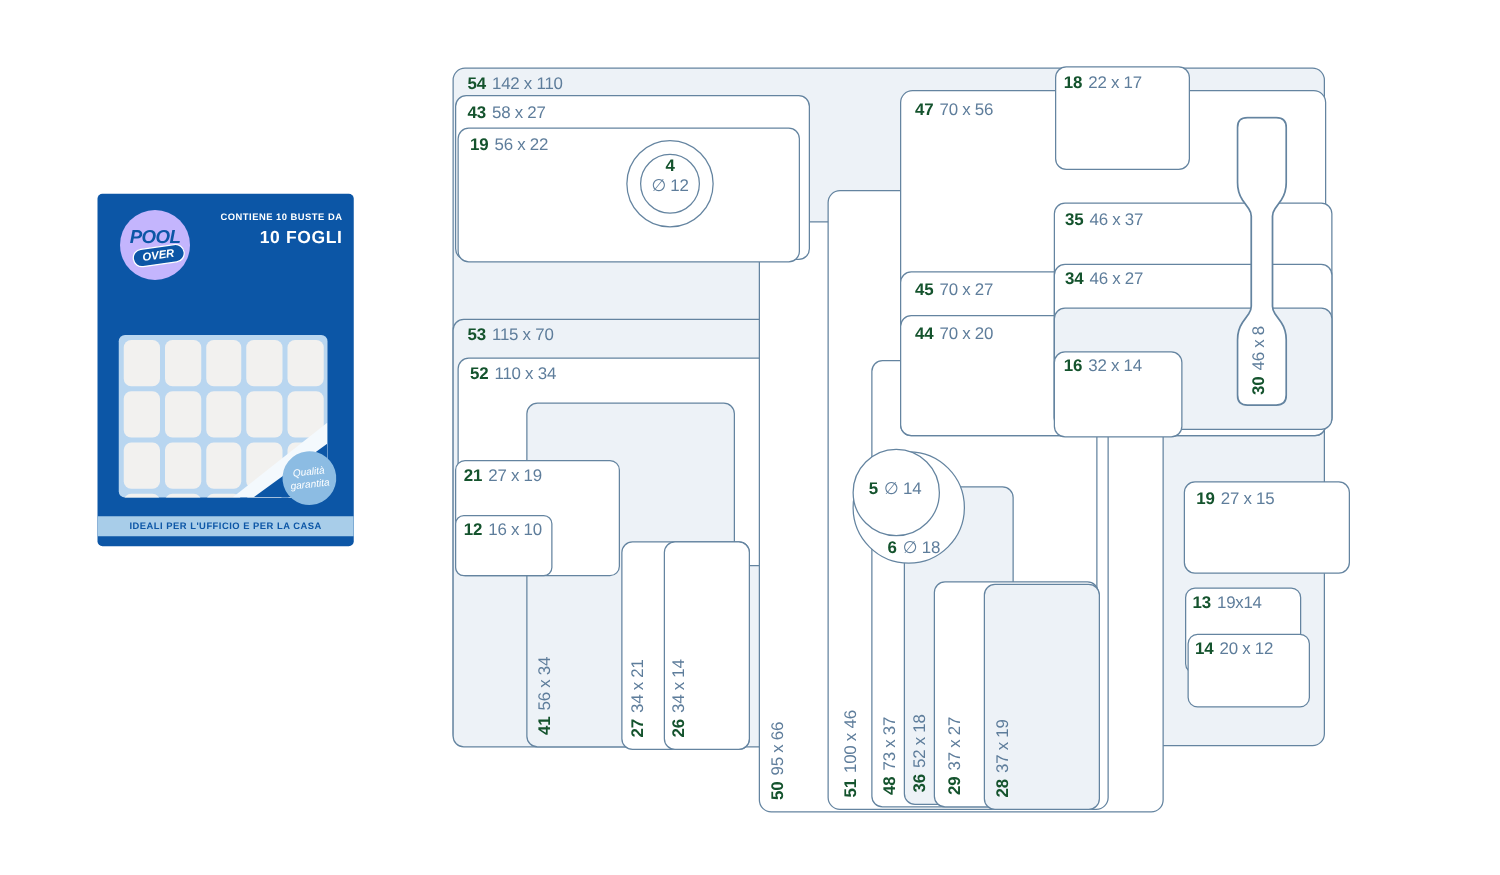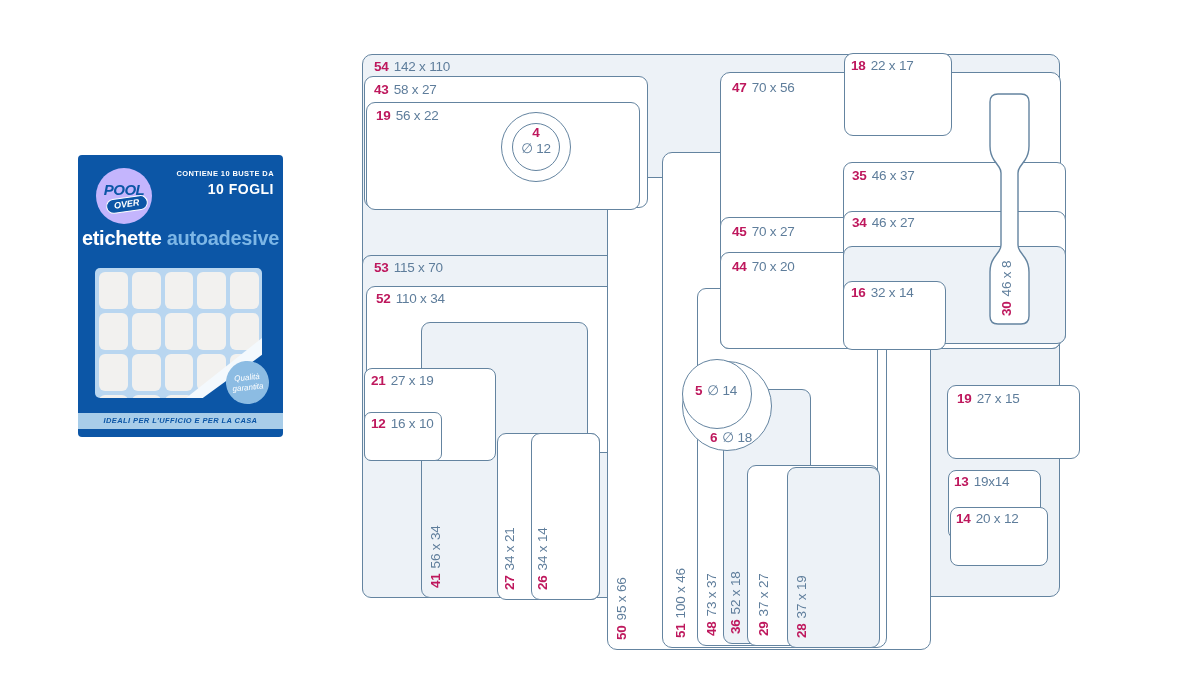--- a/index.html
+++ b/index.html
@@ -8,21 +8,21 @@
   .stage{position:absolute;left:0;top:0;width:1200px;height:700px;}
 
   
   .diagram{position:absolute;left:0;top:0;width:1200px;height:700px;}
   .shp{position:absolute;box-sizing:border-box;background:#fff;
        border:1.4px solid #6484a0;}
   .shp.l{background:#edf2f7;}
   .circ{border-radius:50%;}
   .lab{position:absolute;white-space:nowrap;font-size:13.5px;letter-spacing:-0.2px;
        color:#5e7d9b;line-height:1;}
-  .lab .num{font-weight:bold;color:#be185d;margin-right:5px;}
+  .lab .num{font-weight:bold;color:#14532d;margin-right:5px;}
   .lab-v{transform:rotate(-90deg);transform-origin:0 0;}
   .lab-c{transform:translate(-50%,-50%);}
   .lab-ring{display:flex;flex-direction:column;align-items:center;
             transform:translate(-50%,-50%);text-align:center;}
   .lab-ring .num{margin:0 0 2px 0;}
   .bone{position:absolute;}
 
   
   .package{position:absolute;left:78px;top:155px;width:205px;height:282px;
            background:#0c56a6;border-radius:4px;overflow:hidden;}
@@ -48,39 +48,35 @@
   .fold-flap{position:absolute;right:0;bottom:0;width:76px;height:60px;
         background:#f4f9fd;clip-path:polygon(0 100%,100% 0,100% 100%);}
   .fold-blue{position:absolute;right:0;bottom:0;width:76px;height:60px;
         background:#0c56a6;clip-path:polygon(22% 100%,100% 28%,100% 100%);}
   .badge{position:absolute;left:148px;top:206px;width:43px;height:43px;border-radius:50%;
         background:#8cbce3;color:#fff;display:flex;flex-direction:column;align-items:center;
         justify-content:center;font-size:8px;font-style:italic;line-height:1.15;
         transform:rotate(-6deg);text-align:center;}
   .pkg-footer{position:absolute;left:0;top:258px;width:100%;height:16px;background:#a8cde9;
         color:#0c56a6;font-size:7.5px;font-weight:bold;letter-spacing:0.4px;
-        text-align:center;line-height:16px;font-style:italic;}
+        text-align:center;line-height:16px;}
 </style>
 </head>
 <body>
 
 <div class="stage">
 
   <div class="package">
     <div class="logo">
       <div class="logo-pool">POOL</div>
       <div class="logo-over">OVER</div>
     </div>
     <div class="contains">
       <div class="c1">CONTIENE 10 BUSTE DA</div>
       <div class="c2">10 FOGLI</div>
-    </div>
-    <div class="pkg-title">
-      <span class="t1">etichette</span>
-      <span class="t2">autoadesive</span>
     </div>
     <div class="sheet">
       <div class="sheet-grid">
           <div class="cell"></div>
           <div class="cell"></div>
           <div class="cell"></div>
           <div class="cell"></div>
           <div class="cell"></div>
           <div class="cell"></div>
           <div class="cell"></div>

